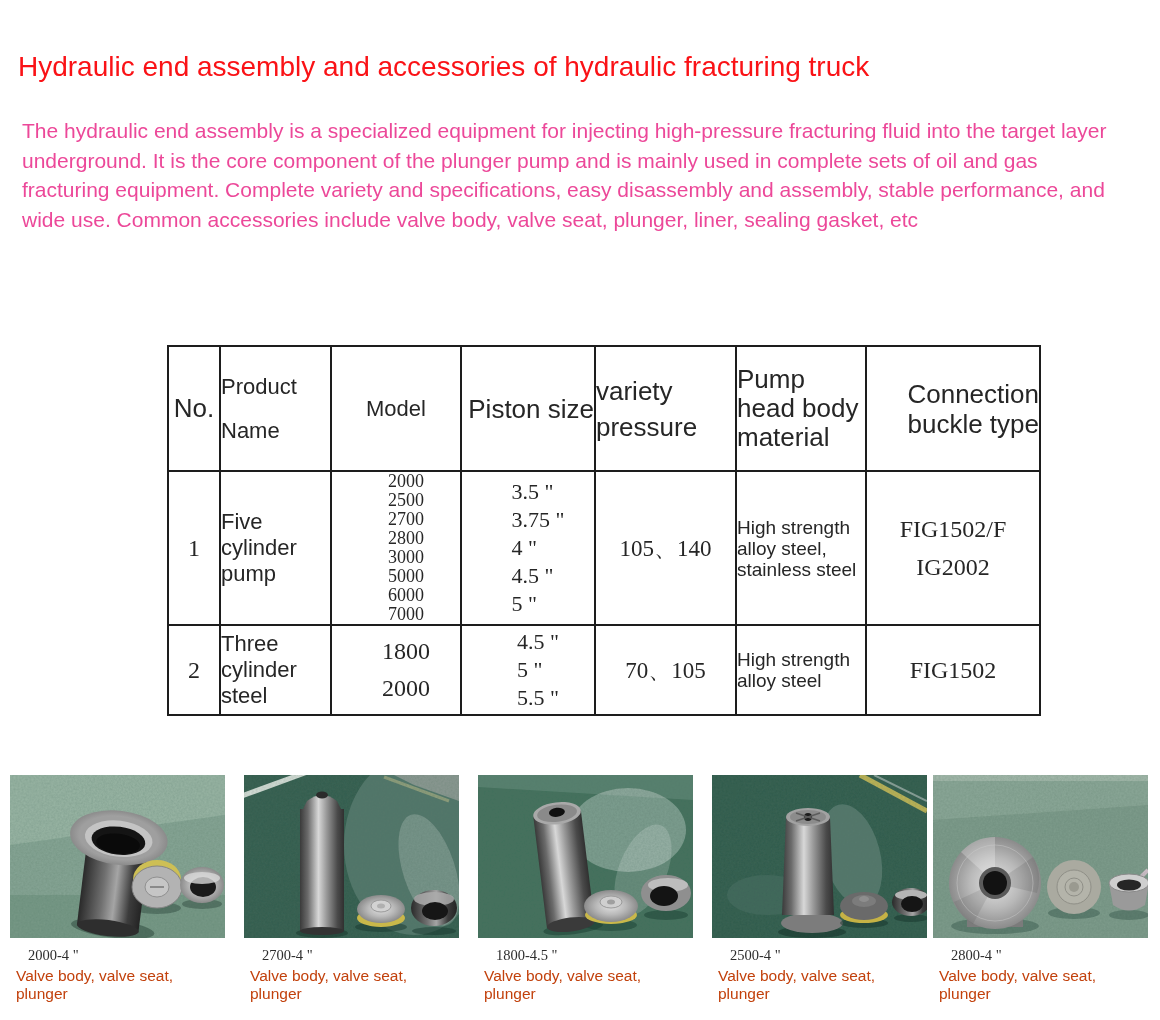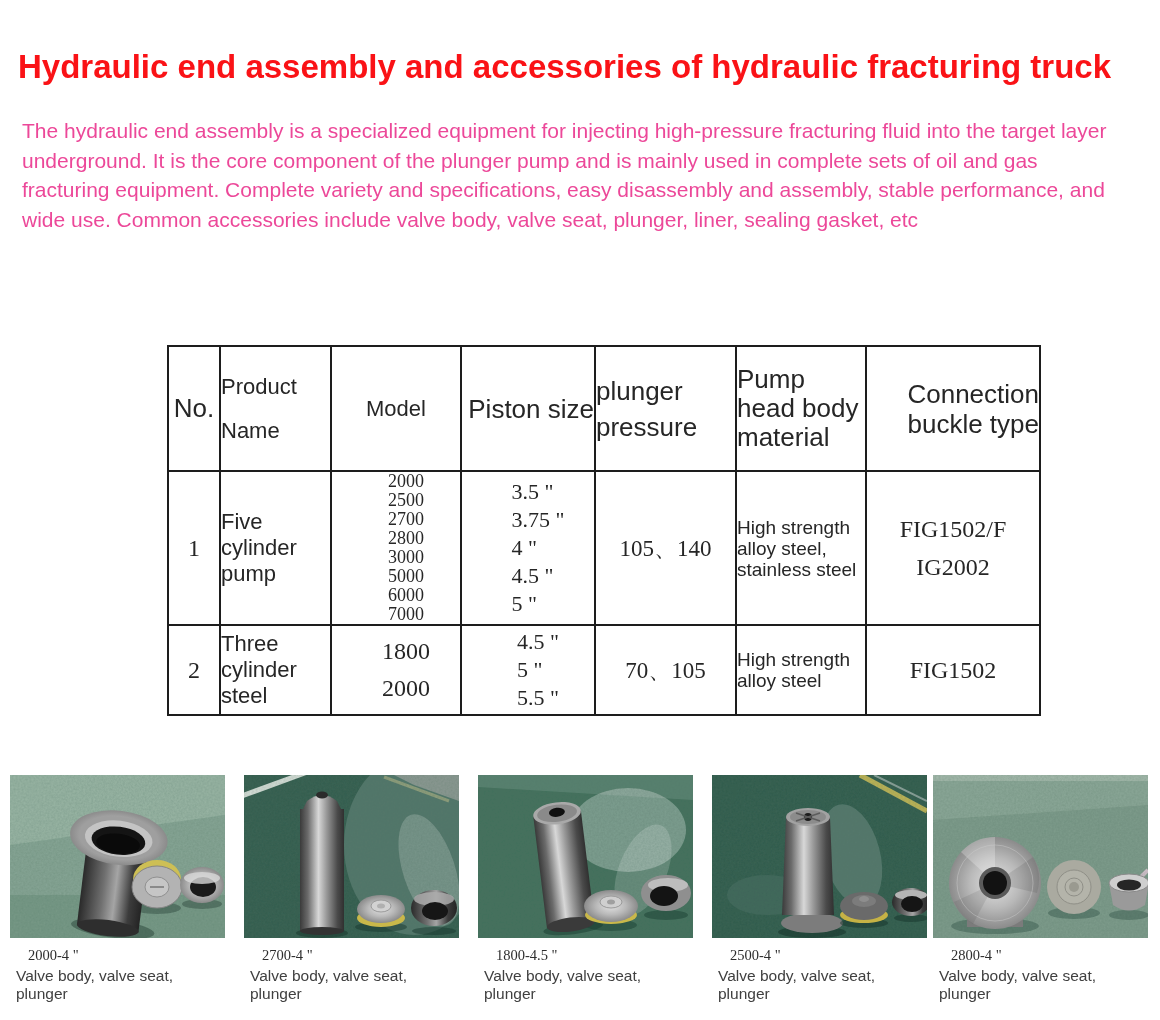--- a/index.html
+++ b/index.html
@@ -1,20 +1,20 @@
 <!DOCTYPE html>
 <html><head>
 <meta charset="utf-8">
 <style>
   html,body{margin:0;padding:0;background:#ffffff;}
   .page{position:relative;width:1160px;height:1020px;background:#fff;overflow:hidden;
         font-family:"Liberation Sans",sans-serif;color:#262626;}
 
-  .main-title{position:absolute;left:18px;top:48px;font-size:33px;line-height:38px;
-              color:#fa1216;font-weight:700;white-space:nowrap;}
+  .main-title{position:absolute;left:18px;top:48px;font-size:28px;line-height:38px;
+              color:#fa1216;font-weight:400;white-space:nowrap;}
   .intro{position:absolute;left:22px;top:116px;width:1106px;font-size:21px;
          line-height:29.5px;color:#ec4899;}
   .section-title{position:absolute;left:18px;top:283px;font-size:31px;color:#fa1216;
                  font-weight:400;white-space:nowrap;}
 
   table.params{position:absolute;left:167px;top:345px;border-collapse:collapse;
                table-layout:fixed;width:872px;color:#262626;}
   table.params th,table.params td{border:2px solid #1d1d1d;vertical-align:middle;
                font-weight:400;padding:0;overflow:hidden;}
   tr.hdr{height:125px;}
@@ -40,21 +40,21 @@
   td.piston-cell{text-align:center;}
   td.piston-cell .block{font-size:22px;line-height:28px;}
   td.press-cell{text-align:center;font-size:23px;}
   td.mat-cell{font-size:19px;line-height:21px;text-align:left;padding-left:10px;padding-right:4px;}
   td.conn-cell{text-align:center;font-size:24px;line-height:38px;border-radius:32px;}
 
   .gallery-item{position:absolute;top:775px;width:215px;}
   .gallery-item svg{display:block;width:215px;height:163px;}
   .cap-model{margin:9px 0 0 18px;font-family:"Liberation Serif","DejaVu Serif",serif;
              font-size:14.5px;color:#2d2d2d;}
-  .cap-parts{margin:3px 0 0 6px;font-size:15.5px;color:#404040;}
+  .cap-parts{margin:3px 0 0 6px;font-size:15.5px;color:#c2410c;}
 </style>
 </head>
 <body>
 
 <div class="page">
 
   <div class="main-title">Hydraulic end assembly and accessories of hydraulic fracturing truck</div>
 
   <div class="intro">The hydraulic end assembly is a specialized equipment for injecting high-pressure fracturing fluid into the target layer underground. It is the core component of the plunger pump and is mainly used in complete sets of oil and gas fracturing equipment. Complete variety and specifications, easy disassembly and assembly, stable performance, and wide use. Common accessories include valve body, valve seat, plunger, liner, sealing gasket, etc</div>
 
@@ -68,21 +68,21 @@
         <col style="width:141px">
         <col style="width:130px">
       <col style="width:174px">
     </colgroup>
     <tbody>
         <tr class="hdr">
       <th class="c-no">No.</th>
       <th class="c-prod">Product Name</th>
       <th class="c-model">Model</th>
       <th class="c-piston">Piston size</th>
-      <th class="c-press">plunger pressure</th>
+      <th class="c-press">variety pressure</th>
       <th class="c-mat">Pump head body material</th>
       <th class="c-conn">Connection buckle type</th>
     </tr>
     <tr class="r1">
       <td class="no-cell serif">1</td>
       <td class="prod-cell">Five cylinder pump</td>
       <td class="model-cell serif"><span class="block multiline">2000
 2500
 2700
 2800

